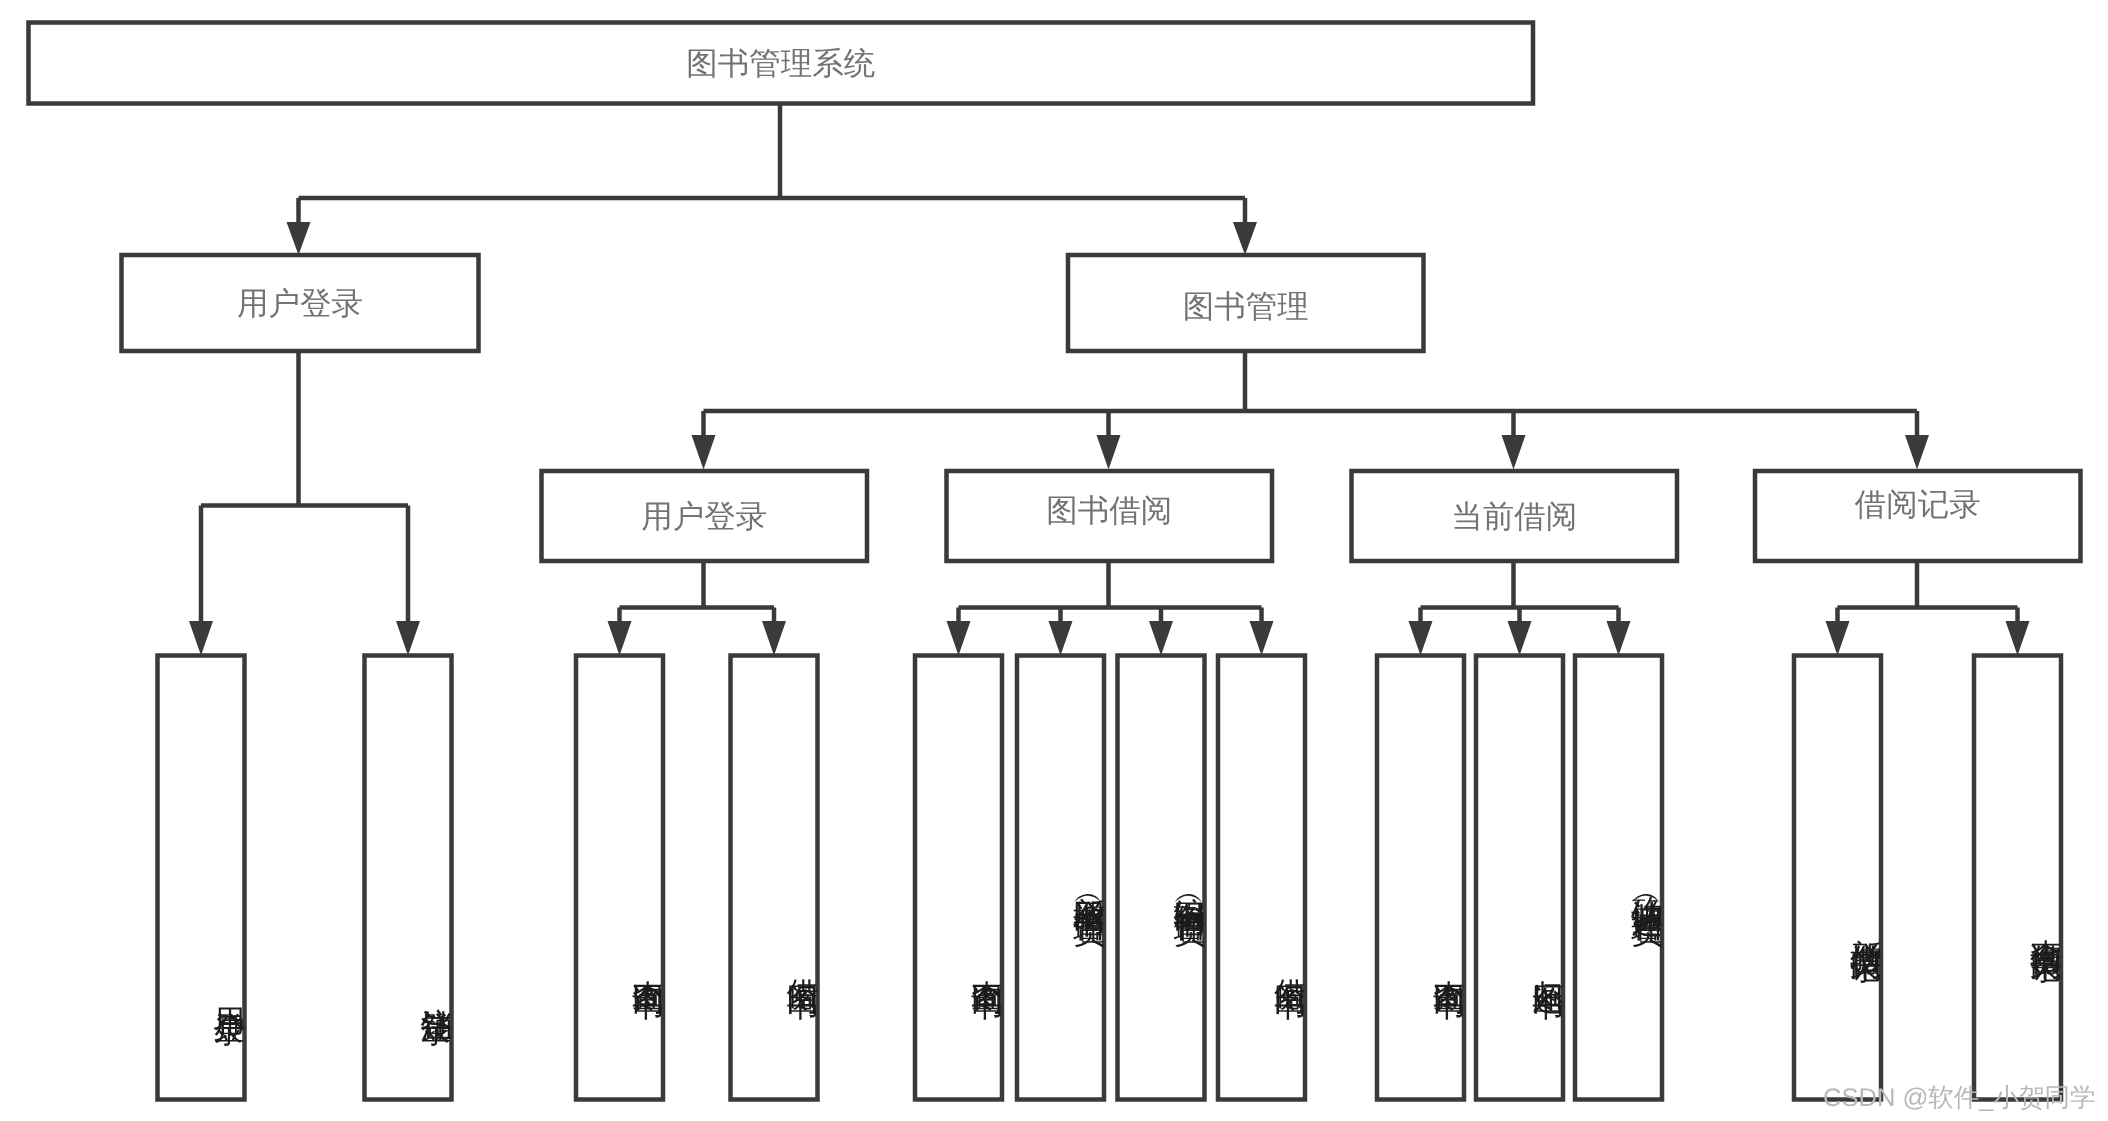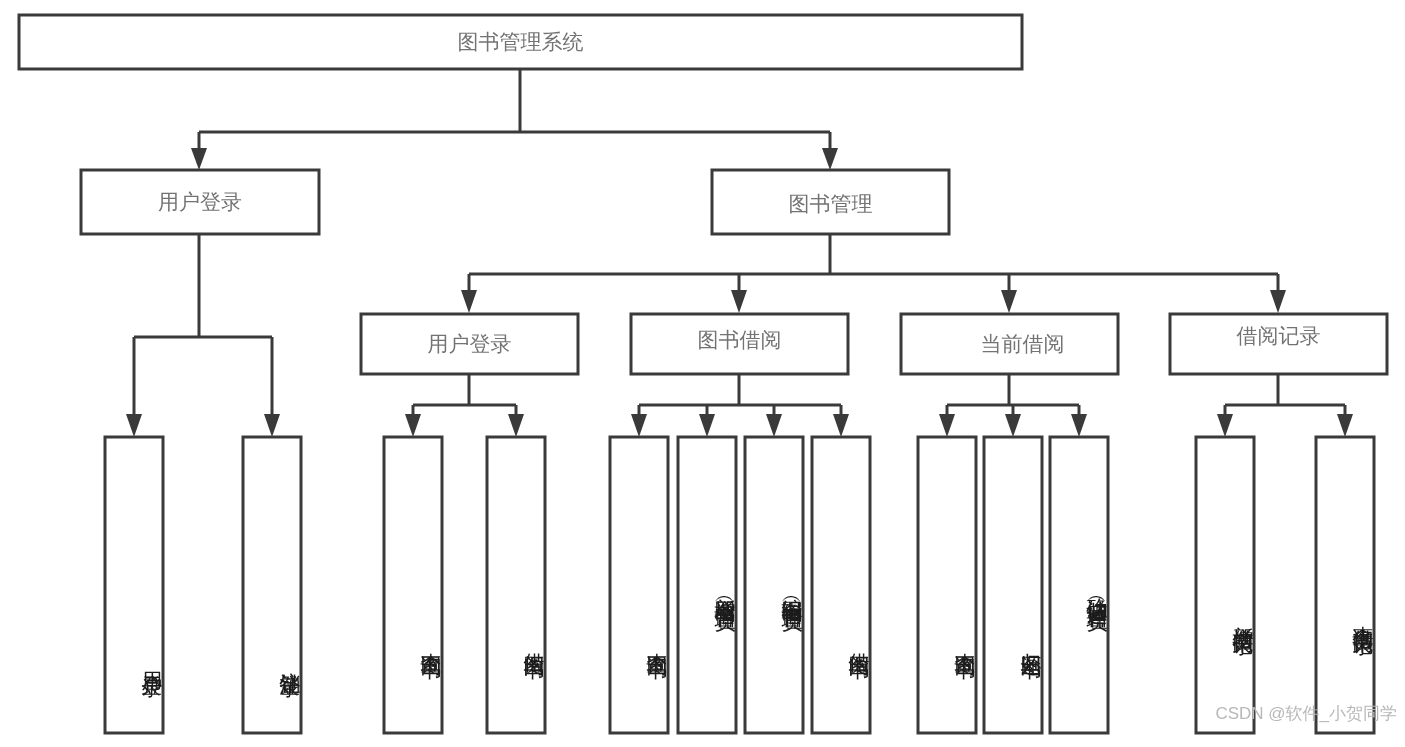--- a/index.html
+++ b/index.html
@@ -55,21 +55,21 @@
     color: #737373;
     display: flex;
     align-items: center;
     justify-content: center;
     white-space: nowrap;
     pointer-events: none;
   }
   .watermark {
     position: absolute;
     right: 8px;
-    bottom: 22px;
+    bottom: 4px;
     font-family: "Liberation Sans", "DejaVu Sans", sans-serif;
     font-size: 17px;
     color: #b8b8b8;
     white-space: nowrap;
     pointer-events: none;
   }
 </style>
 </head>
 <body>
 
@@ -169,21 +169,21 @@
   </g>
 </svg>
 
 <div class="htext" style="left:19px; top:15px; width:1003px; height:54px;">图书管理系统</div>
 
 <div class="htext" style="left:81px; top:170px; width:238px; height:64px;">用户登录</div>
 <div class="htext" style="left:712px; top:170px; width:237px; height:68px;">图书管理</div>
 
 <div class="htext" style="left:361px; top:314px; width:217px; height:60px;">用户登录</div>
 <div class="htext" style="left:631px; top:314px; width:217px; height:52px;">图书借阅</div>
-<div class="htext" style="left:901px; top:314px; width:217px; height:60px;margin-left:13px;">当前借阅</div>
+<div class="htext" style="left:901px; top:314px; width:217px; height:60px;">当前借阅</div>
 <div class="htext" style="left:1170px; top:314px; width:217px; height:44px;font-family:Liberation Serif, serif;">借阅记录</div>
 
 <div class="vtext" style="left:105px; top:437px; width:58px; height:296px; padding-top:74px;">用户登录</div>
 <div class="vtext" style="left:243px; top:437px; width:58px; height:296px; padding-top:74px;">注销登录</div>
 
 <div class="vtext" style="left:384px; top:437px; width:58px; height:296px; padding-top:55px;">查询图书</div>
 <div class="vtext" style="left:487px; top:437px; width:58px; height:296px; padding-top:55px;">借阅图书</div>
 
 <div class="vtext" style="left:610px; top:437px; width:58px; height:296px; padding-top:55px;">查询图书</div>
 <div class="vtext" style="left:678px; top:437px; width:58px; height:296px; padding-top:5px;">新增图书（管理员）</div>

